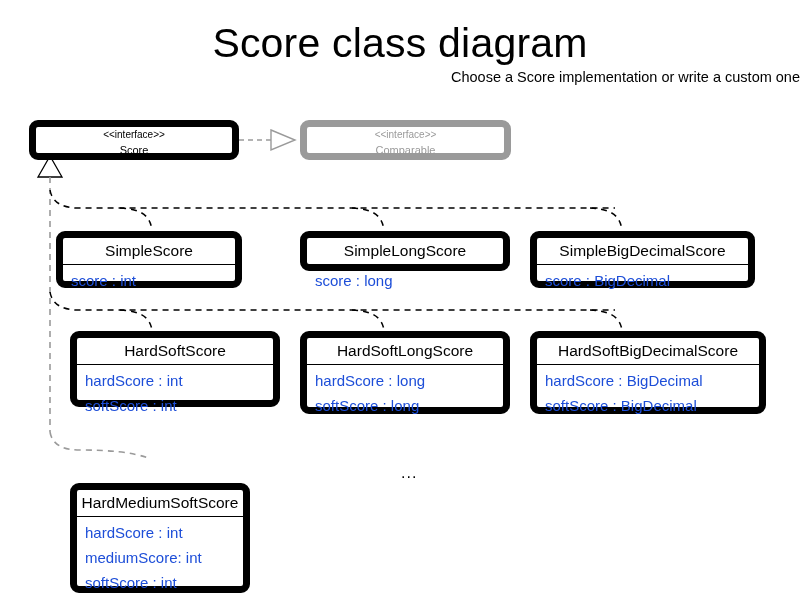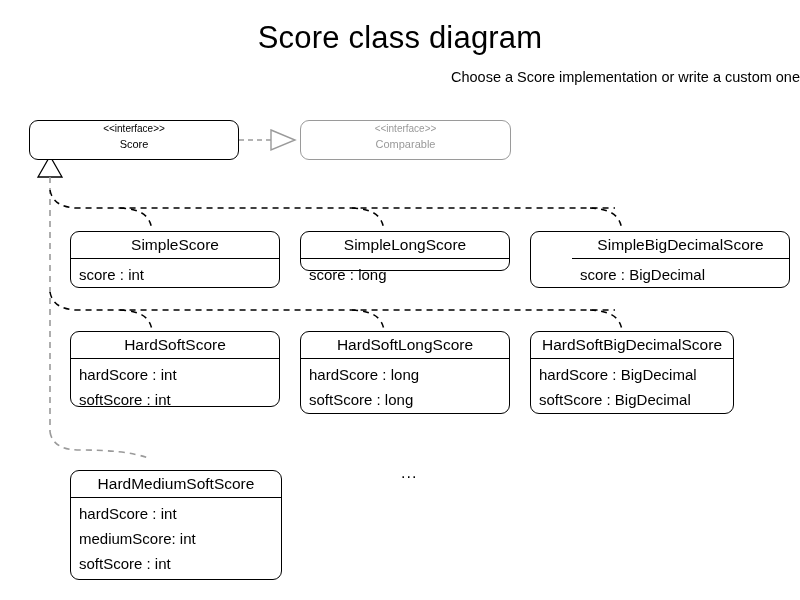--- a/index.html
+++ b/index.html
@@ -24,40 +24,40 @@
     pointer-events: none;
   }
 
   
   .diagram-title {
     position: absolute;
     left: 0;
     top: 20px;
     width: 800px;
     text-align: center;
-    font-size: 31px;
+    font-size: 41px;
     color: #000000;
     font-weight: normal;
     letter-spacing: 0.2px;
   }
   .diagram-subtitle {
     position: absolute;
     left: 0;
     top: 69px;
     width: 800px;
     text-align: right;
     font-size: 14.5px;
     color: #000000;
   }
 
   
   .node {
     position: absolute;
     box-sizing: border-box;
-    border: 1px solid #000000;
+    border: 7px solid #000000;
     border-radius: 9px;
     background: #ffffff;
     z-index: 2;
   }
   .node.muted {
     border-color: #9a9a9a;
   }
   .node-header {
     text-align: center;
     color: #000000;
@@ -84,21 +84,21 @@
     border-bottom: 1px solid #000000;
     white-space: nowrap;
     overflow: hidden;
   }
   .attrs {
     padding: 3px 0 4px 8px;
   }
   .attr {
     font-size: 15px;
     line-height: 25px;
-    color: #000000;
+    color: #1d4ed8;
     white-space: nowrap;
   }
   .ellipsis-note {
     position: absolute;
     font-size: 16px;
     color: #000000;
     letter-spacing: 1px;
   }
 </style>
 </head>
@@ -144,35 +144,35 @@
     </div>
   </div>
 
   <div class="node interface-node muted" style="left:300px; top:120px; width:211px; height:40px;">
     <div class="node-header">
       <span class="stereotype">&lt;&lt;interface&gt;&gt;</span>
       <span class="node-name">Comparable</span>
     </div>
   </div>
 
-  <div class="node class-node" style="left:70px; top:231px; width:210px; height:57px;">
+  <div class="node class-node" style="left:56px; top:231px; width:186px; height:57px;">
     <div class="node-header">SimpleScore</div>
     <div class="attrs">
       <div class="attr">score : int</div>
     </div>
   </div>
 
   <div class="node class-node" style="left:300px; top:231px; width:210px; height:40px;">
     <div class="node-header">SimpleLongScore</div>
     <div class="attrs">
       <div class="attr">score : long</div>
     </div>
   </div>
 
-  <div class="node class-node" style="left:530px; top:231px; width:260px; height:57px;padding-left:41px;">
+  <div class="node class-node" style="left:530px; top:231px; width:225px; height:57px;">
     <div class="node-header">SimpleBigDecimalScore</div>
     <div class="attrs">
       <div class="attr">score : BigDecimal</div>
     </div>
   </div>
 
   <div class="node class-node" style="left:70px; top:331px; width:210px; height:76px;">
     <div class="node-header">HardSoftScore</div>
     <div class="attrs">
       <div class="attr">hardScore : int</div>
@@ -181,29 +181,29 @@
   </div>
 
   <div class="node class-node" style="left:300px; top:331px; width:210px; height:83px;">
     <div class="node-header">HardSoftLongScore</div>
     <div class="attrs">
       <div class="attr">hardScore : long</div>
       <div class="attr">softScore : long</div>
     </div>
   </div>
 
-  <div class="node class-node" style="left:530px; top:331px; width:204px; height:83px;">
+  <div class="node class-node" style="left:530px; top:331px; width:236px; height:83px;">
     <div class="node-header">HardSoftBigDecimalScore</div>
     <div class="attrs">
       <div class="attr">hardScore : BigDecimal</div>
       <div class="attr">softScore : BigDecimal</div>
     </div>
   </div>
 
-  <div class="node class-node" style="left:70px; top:470px; width:212px; height:110px;">
+  <div class="node class-node" style="left:70px; top:483px; width:180px; height:110px;">
     <div class="node-header">HardMediumSoftScore</div>
     <div class="attrs">
       <div class="attr">hardScore : int</div>
       <div class="attr">mediumScore: int</div>
       <div class="attr">softScore : int</div>
     </div>
   </div>
 
   <div class="ellipsis-note" style="left:401px; top:464px;">...</div>
 

